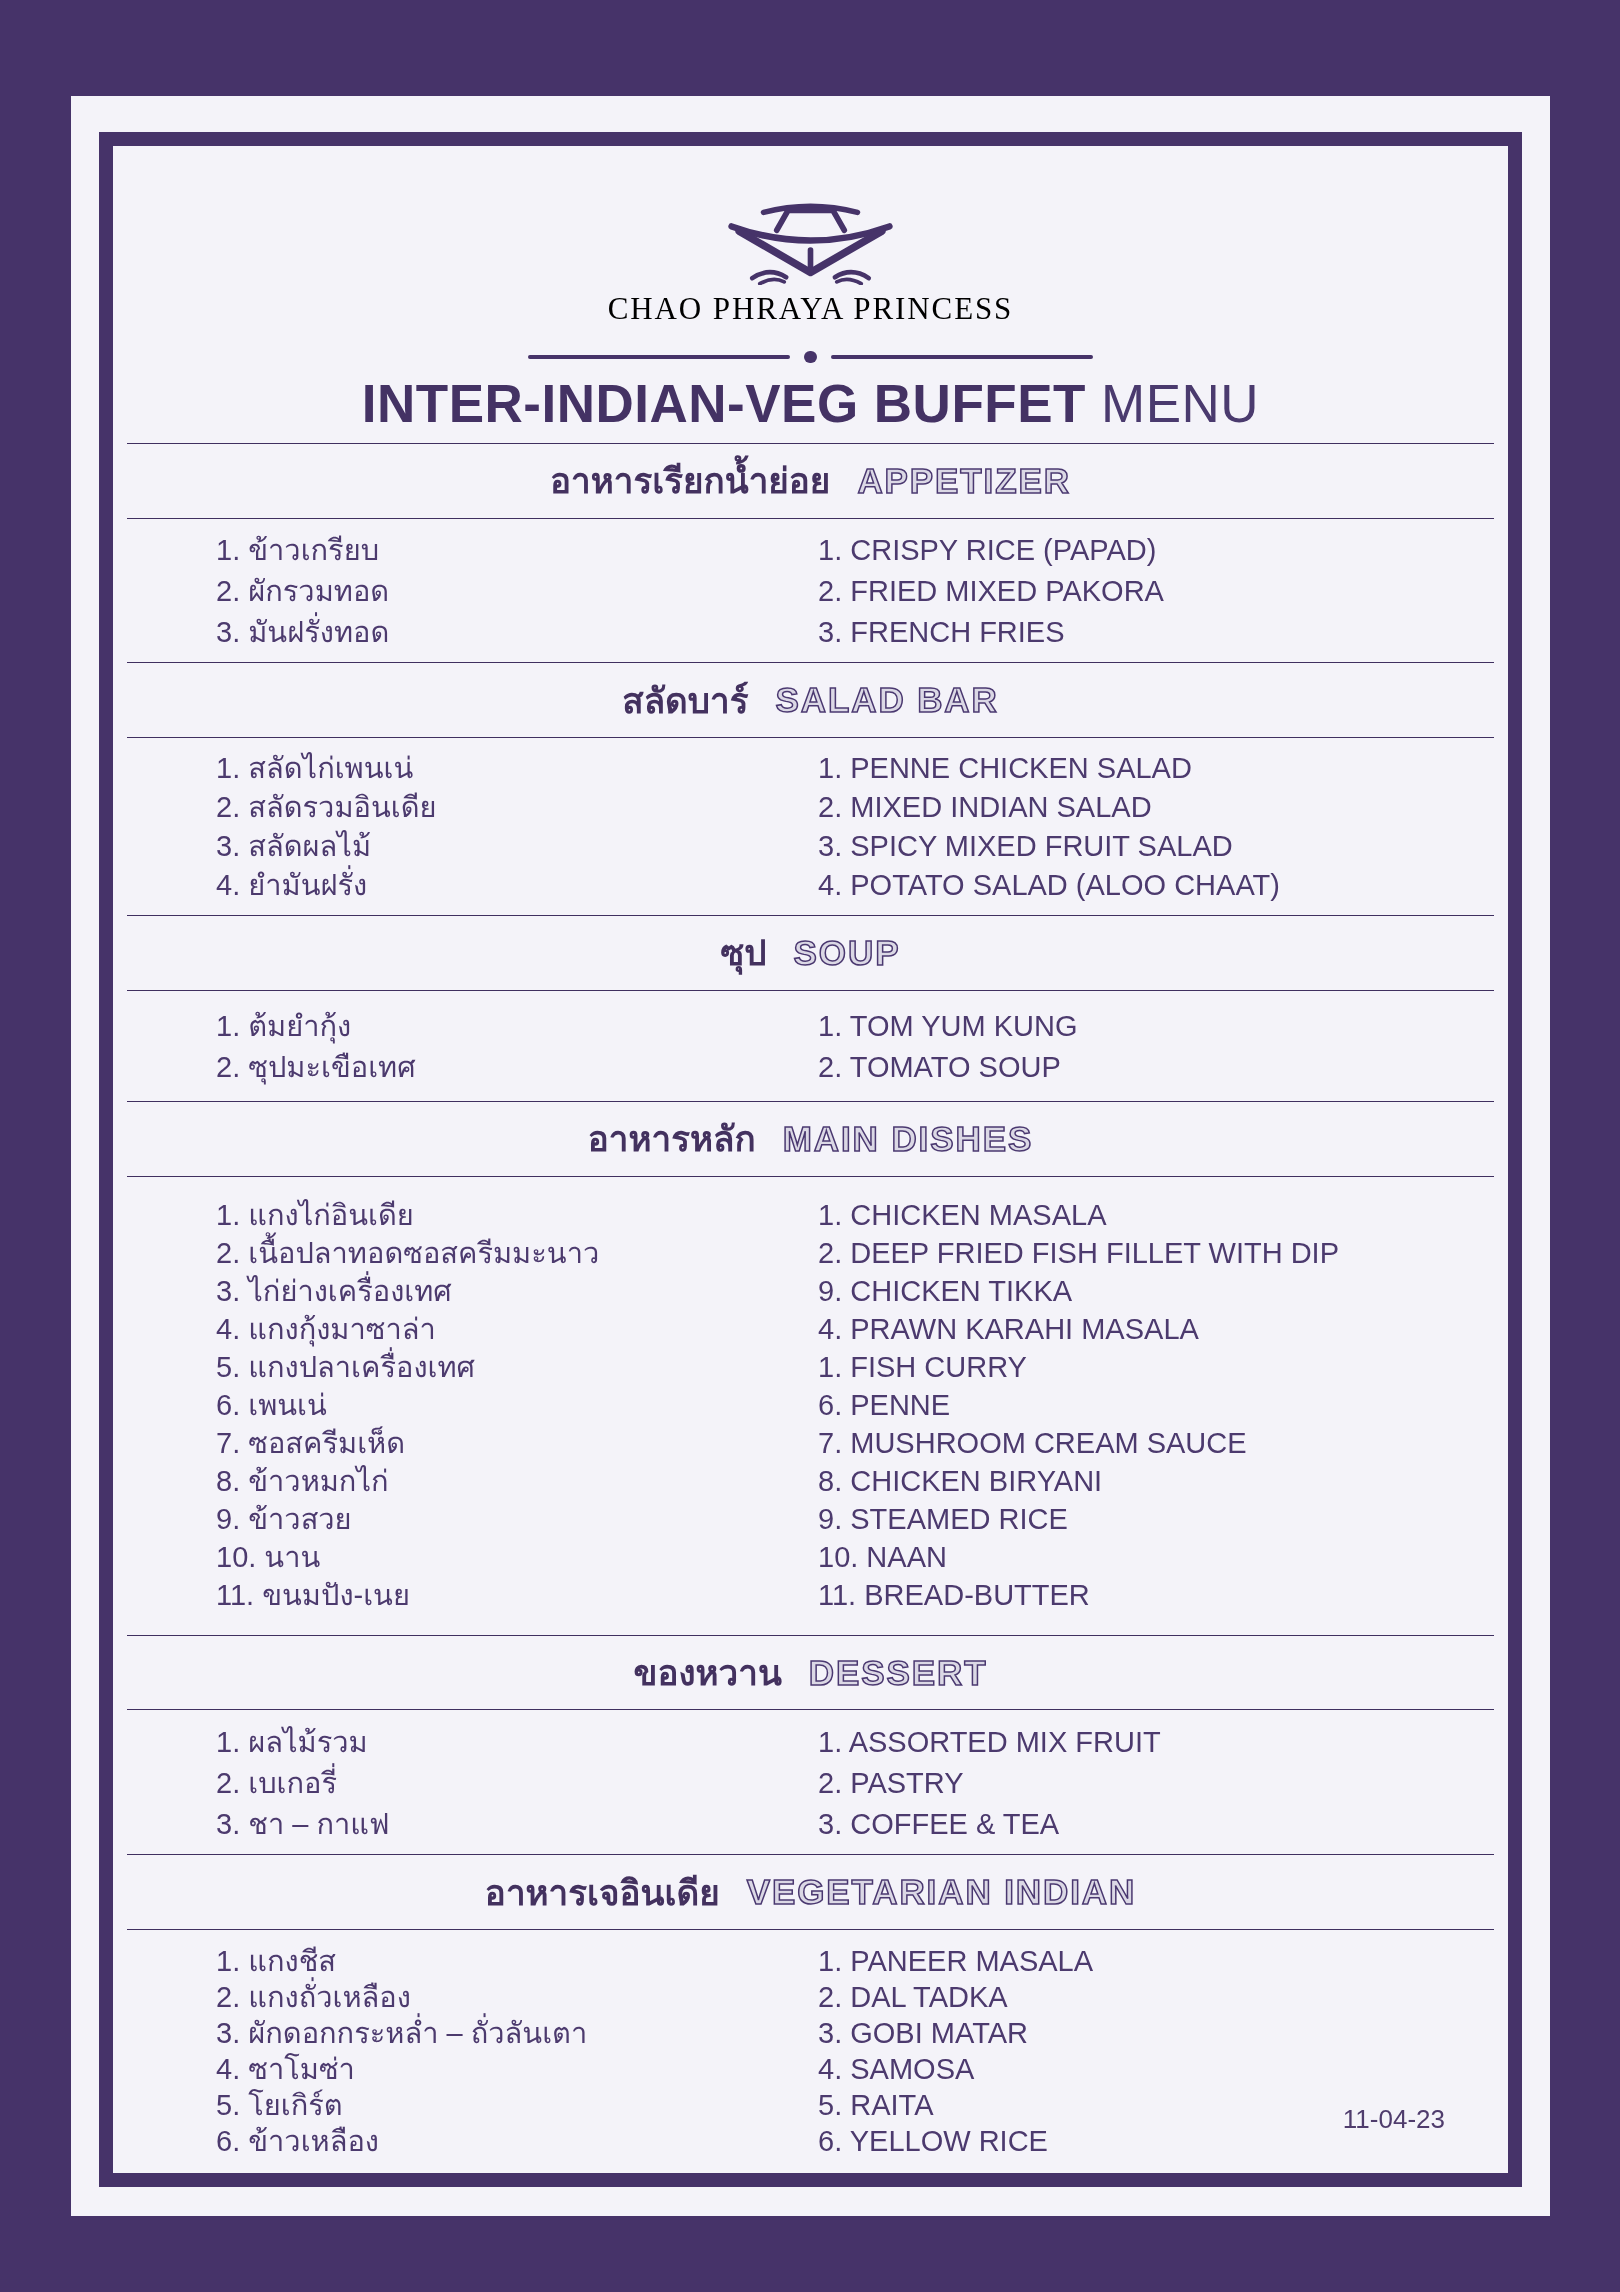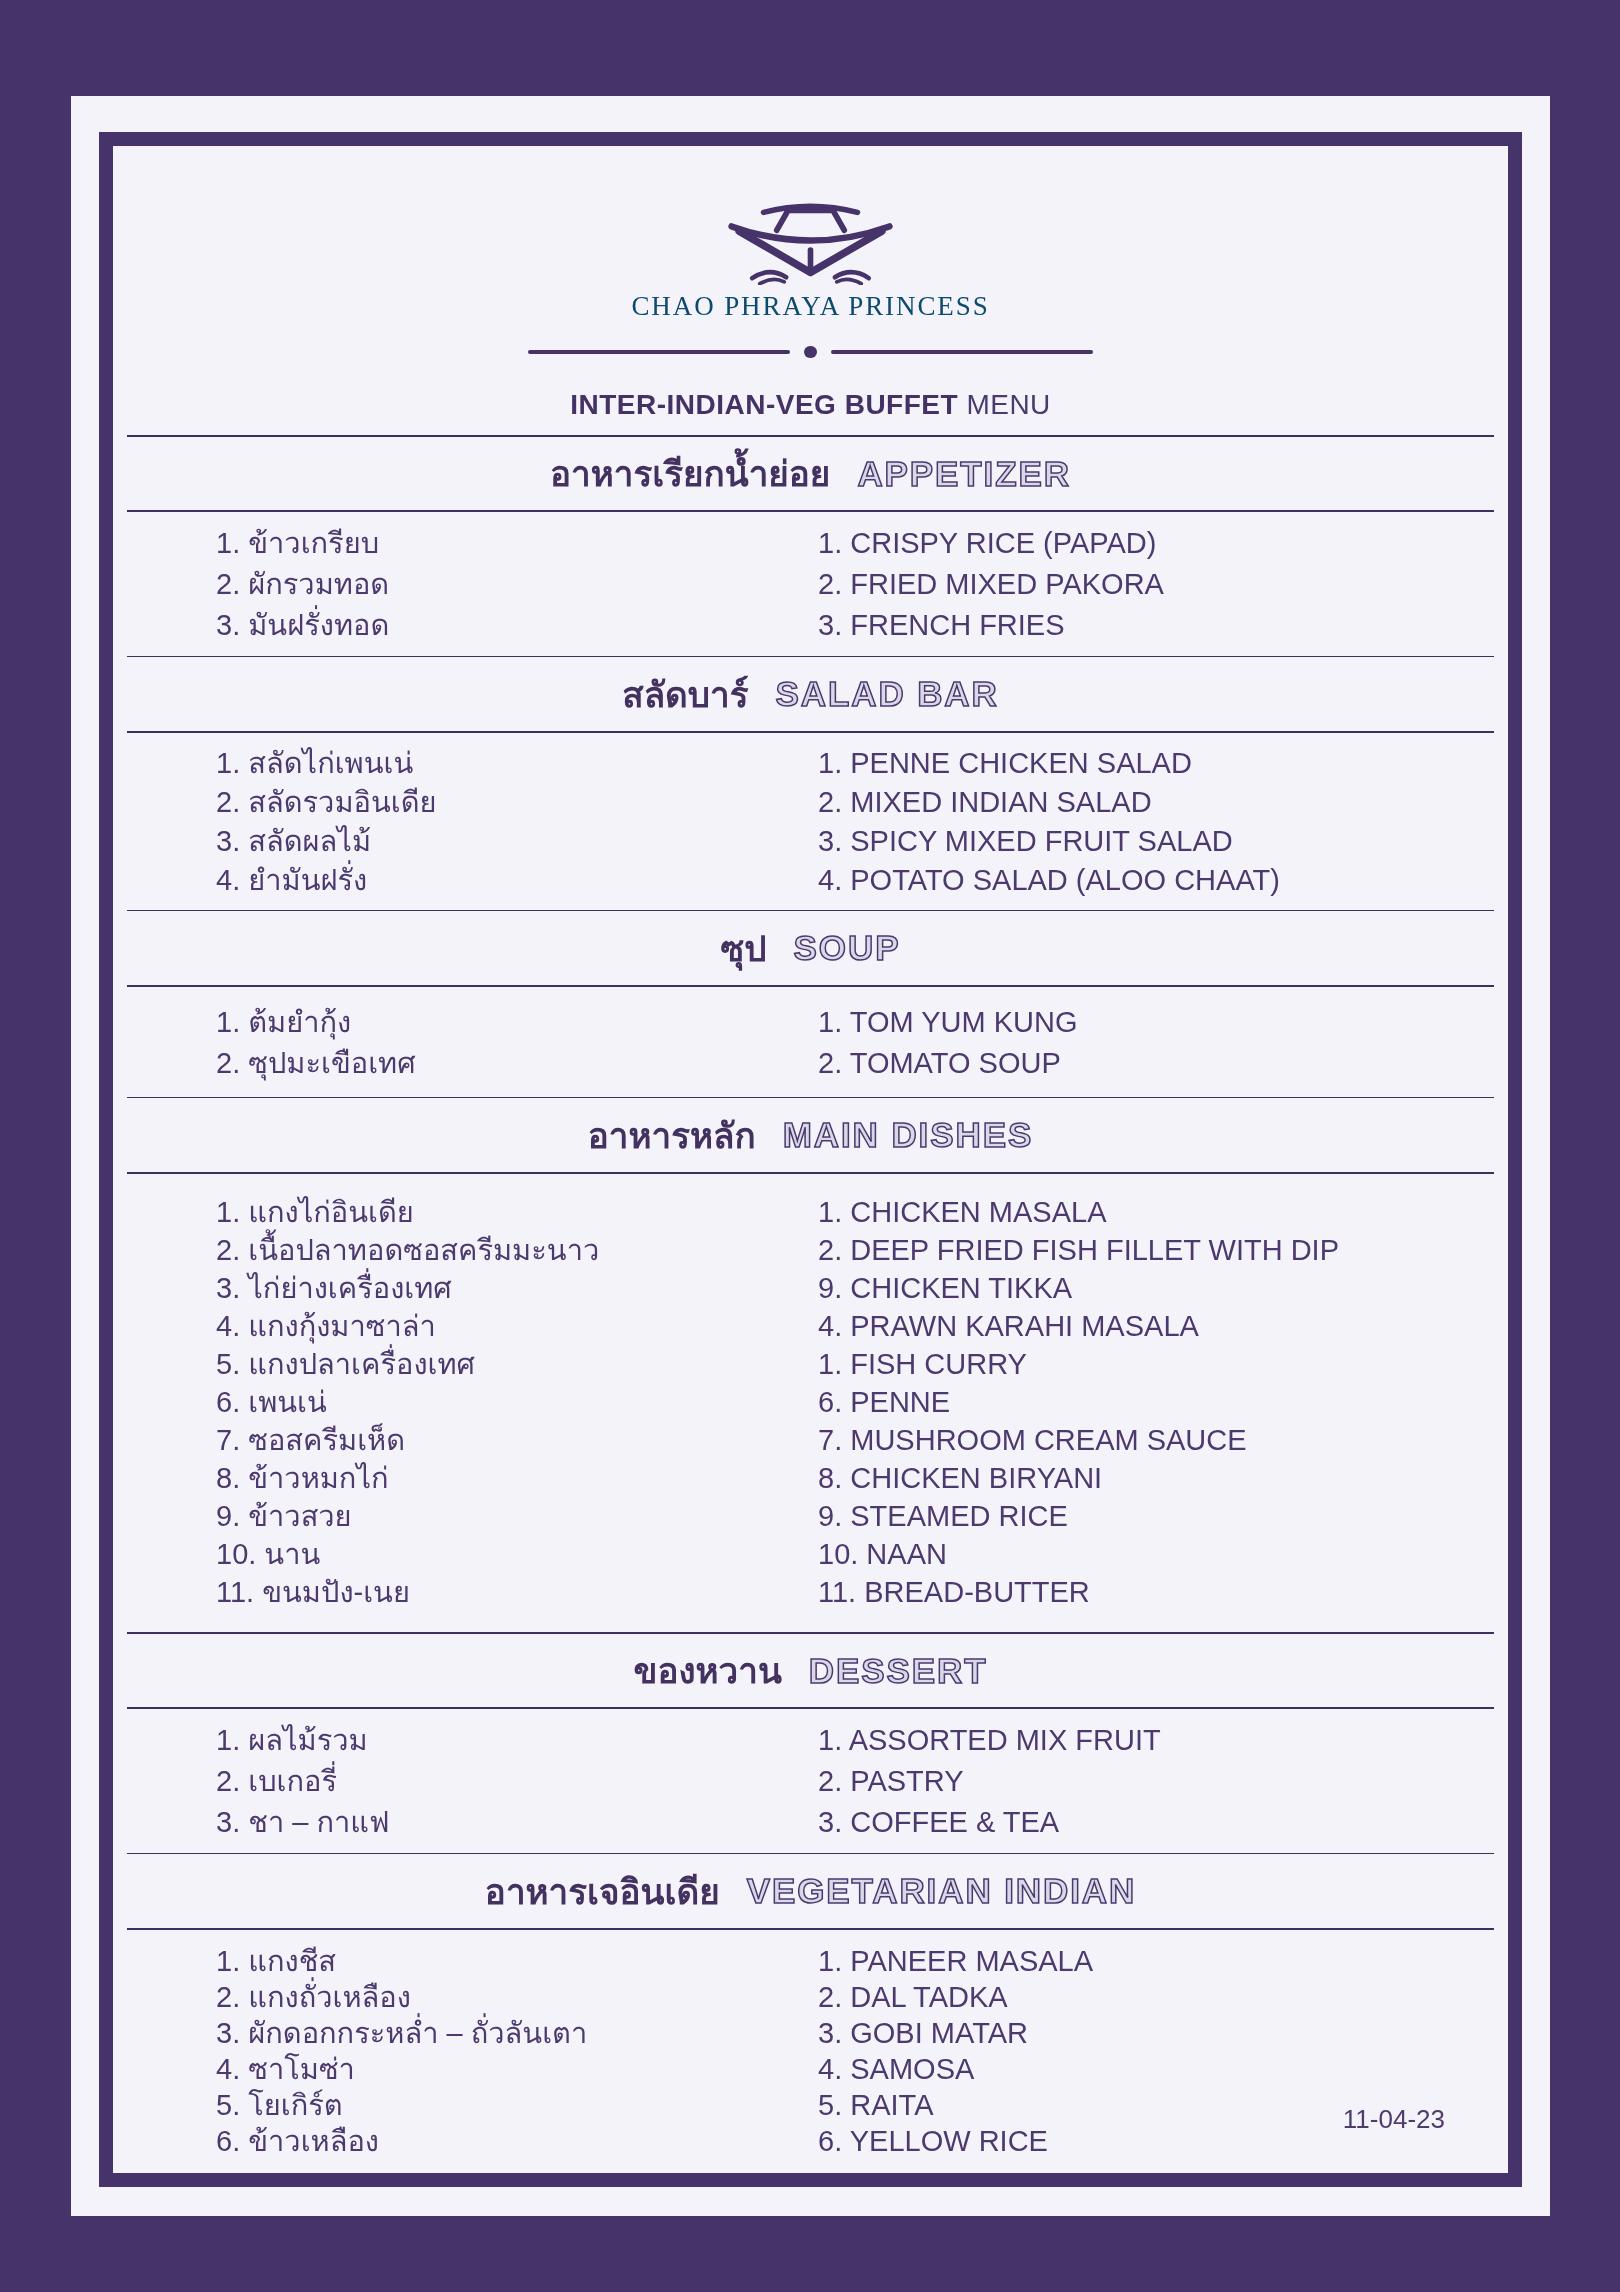--- a/index.html
+++ b/index.html
@@ -5,25 +5,25 @@
   html,body{margin:0;padding:0;background:#463369;}
   .page{position:relative;width:1621px;height:2293px;background:#463369;overflow:hidden;
         font-family:"Liberation Sans","DejaVu Sans",sans-serif;}
   .card{position:absolute;left:71px;top:96px;right:71px;bottom:77px;background:#f4f3f9;}
   .frame{position:absolute;left:28px;top:36px;right:28px;bottom:29px;border:14px solid #463369;}
   .content{position:absolute;left:14px;top:14px;right:14px;bottom:14px;overflow:hidden;
            display:flex;flex-direction:column;align-items:stretch;}
   
   .logo-wrap{margin-top:38px;display:flex;justify-content:center;}
   .brand{margin-top:5.6px;text-align:center;font-family:"Liberation Serif","DejaVu Serif",serif;
-         font-size:27px;letter-spacing:1.9px;color:#0c4a6e;font-weight:400;}
+         font-size:31px;letter-spacing:1.9px;color:#000000;font-weight:400;}
   .divider{margin-top:24.5px;display:flex;align-items:center;justify-content:center;gap:14px;}
   .divider .dline{width:262px;height:3.8px;background:#463369;border-radius:1.9px;}
   .divider .ddot{width:12.2px;height:12.2px;border-radius:50%;background:#463369;}
-  .main-title{margin-top:31px;text-align:center;font-size:28px;color:#443264;
+  .main-title{margin-top:10px;text-align:center;font-size:53px;color:#443264;
               letter-spacing:0.5px;font-weight:700;}
   .main-title .light{font-weight:400;color:#4a3a6e;}
   
   .rule{height:2.8px;background:#3f2f60;margin:0;}
   .sec-header{height:60px;margin:9.4px 0;display:flex;align-items:center;justify-content:center;gap:27px;}
   .sec-th{font-size:35px;font-weight:700;color:#43315f;}
   .sec-en{font-size:35px;font-weight:600;letter-spacing:1.9px;color:rgba(73,56,112,0.14);
           -webkit-text-stroke:1.5px #4a3870;}
   
   .sec-list{display:grid;grid-template-columns:1fr 1fr;padding:11.3px 0 9.4px 0;}

